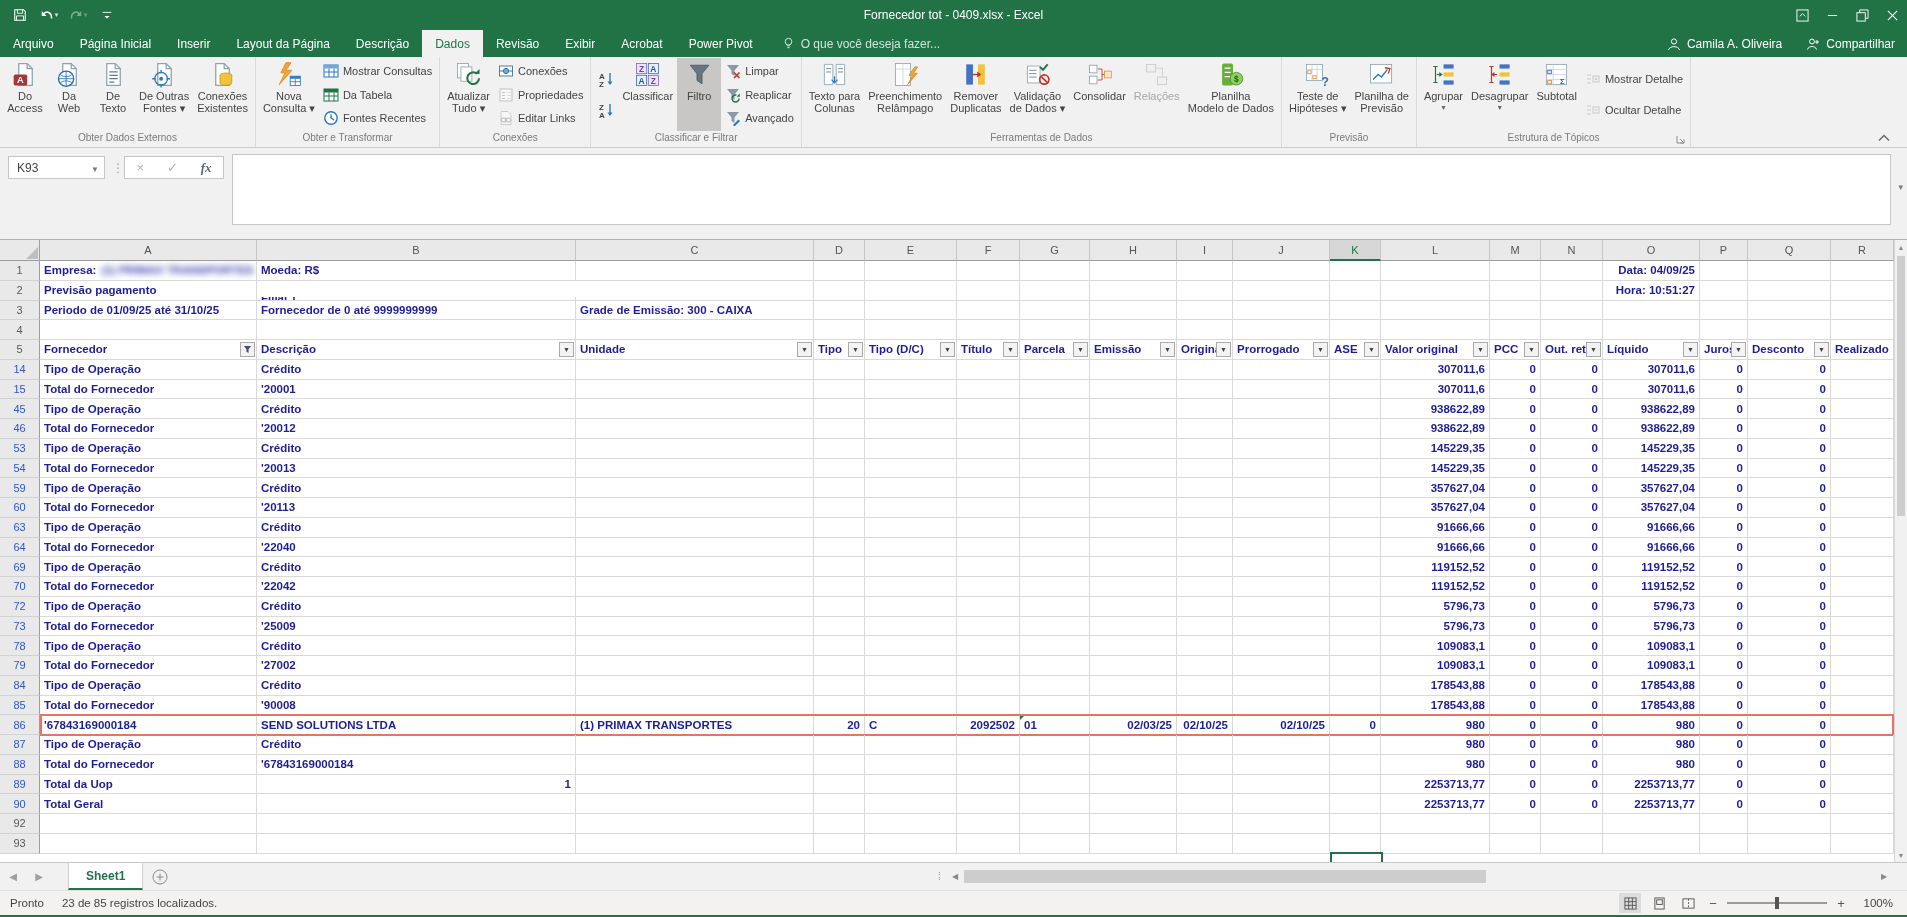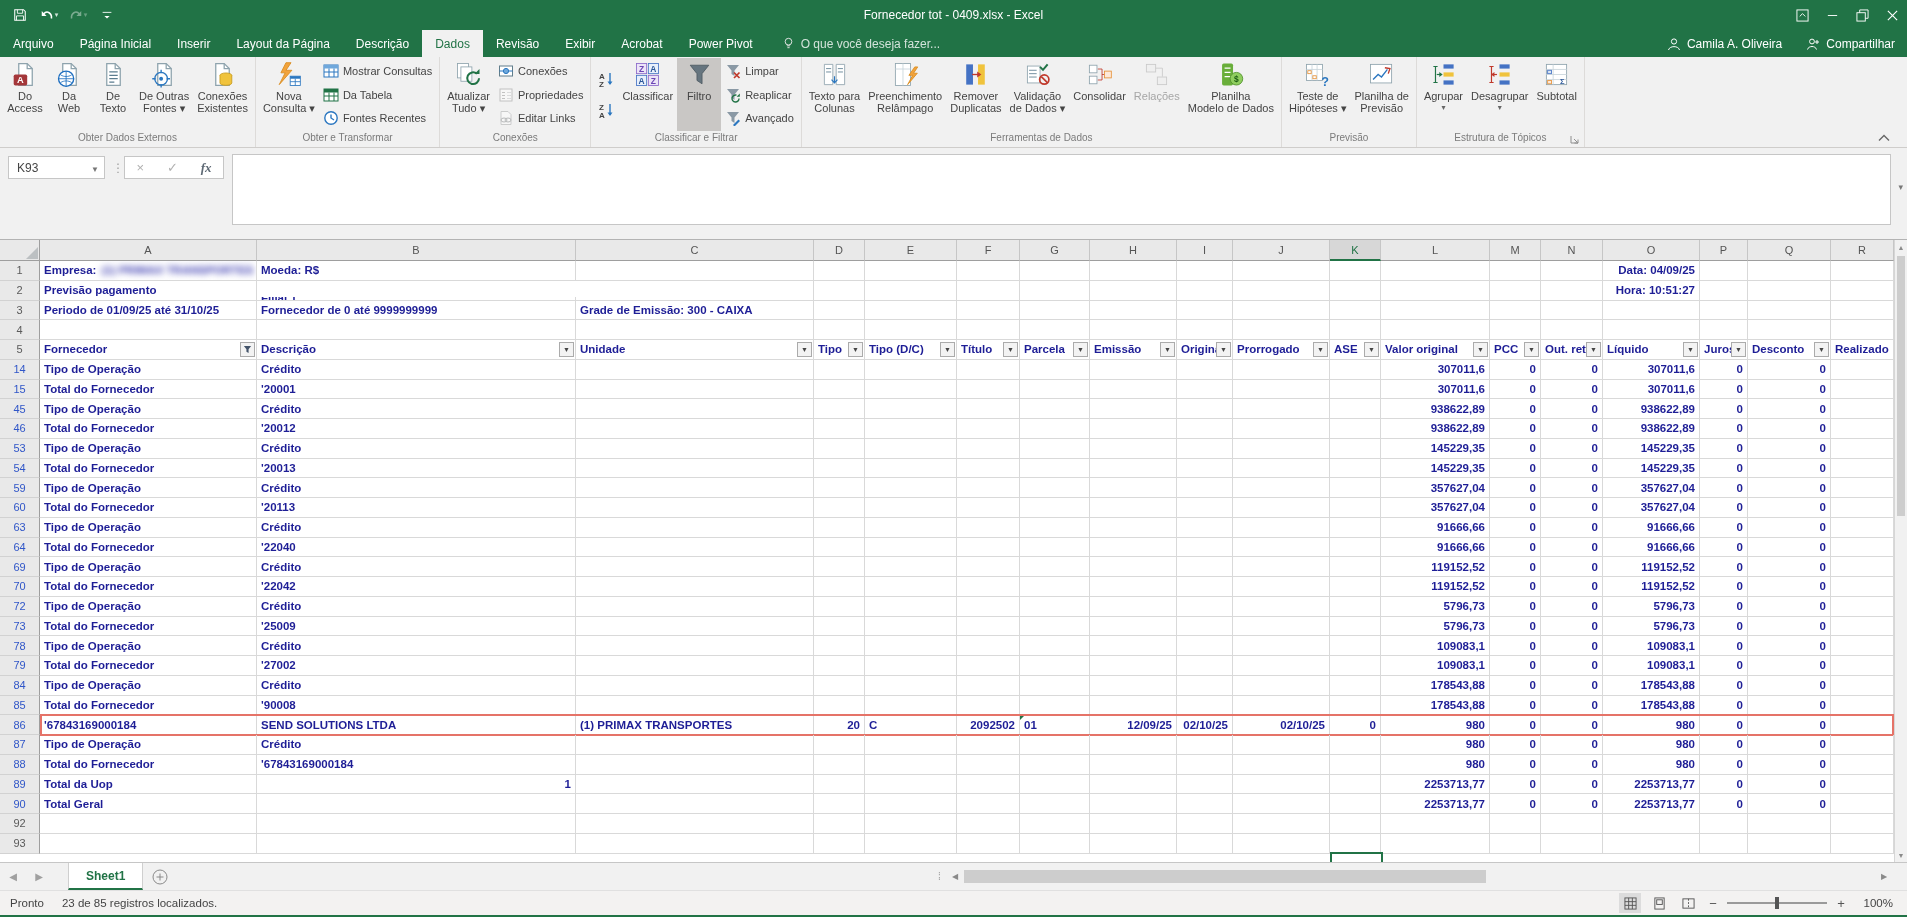--- a/index.html
+++ b/index.html
@@ -656,20 +656,42 @@
                   <path d="M4 10h24M4 16h24M4 22h24M12 4v24" stroke="#c9d4da"></path>
                   <rect x="5.5" y="11" width="4.5" height="4" fill="#dce6f1" stroke="#4472c4"></rect>
                   <rect x="5.5" y="23" width="4.5" height="4" fill="#fde9d9" stroke="#e59138"></rect>
                   <text x="20" y="27" font-size="9" fill="#2b579a" font-weight="bold" font-family="sans-serif">Σ</text>
                 </svg>
               </span>
               <div class="rlab">
                 <div>Subtotal</div>
               </div>
             </div>
+            <div class="rstack">
+              <div class="rsmall rdis">
+                <span class="ic">
+                  <svg viewBox="0 0 16 16">
+                    <path d="M2 4h4M2 8h4M2 12h4" stroke="#9a9a9a"></path>
+                    <rect x="8" y="5" width="6" height="6" fill="none" stroke="#9a9a9a"></rect>
+                    <path d="M11 6.5v3M9.5 8h3" stroke="#9a9a9a"></path>
+                  </svg>
+                </span>
+                <span>Mostrar Detalhe</span>
+              </div>
+              <div class="rsmall rdis">
+                <span class="ic">
+                  <svg viewBox="0 0 16 16">
+                    <path d="M2 4h4M2 8h4M2 12h4" stroke="#9a9a9a"></path>
+                    <rect x="8" y="5" width="6" height="6" fill="none" stroke="#9a9a9a"></rect>
+                    <path d="M9.5 8h3" stroke="#9a9a9a"></path>
+                  </svg>
+                </span>
+                <span>Ocultar Detalhe</span>
+              </div>
+            </div>
           </div>
           <div class="rglabel">Estrutura de Tópicos</div>
           <div class="rlaunch"><svg viewBox="0 0 12 12">
               <path d="M2 2v7h7" fill="none" stroke="#777"></path>
               <path d="M5 5l4 4M9 5.5V9H5.5" fill="none" stroke="#777"></path>
             </svg></div>
         </div>
       </span>
     <div class="ribcollapse"><svg viewBox="0 0 14 10">
           <path d="M2 7.5L7 2.5l5 5" fill="none" stroke="#666" stroke-width="1.4"></path>
@@ -1203,21 +1225,21 @@
         </div>
         <div class="grow red">
           <div class="rn blue">86</div>
           <div class="cell" style="width: 217px;">'67843169000184</div>
           <div class="cell" style="width: 319px;">SEND SOLUTIONS LTDA</div>
           <div class="cell" style="width: 238px;">(1) PRIMAX TRANSPORTES</div>
           <div class="cell r" style="width: 51px;">20</div>
           <div class="cell" style="width: 92px;">C</div>
           <div class="cell r" style="width: 63px;">2092502</div>
           <div class="cell note" style="width: 70px;">01</div>
-          <div class="cell r" style="width: 87px;">12/09/25</div>
+          <div class="cell r" style="width: 87px;">02/03/25</div>
           <div class="cell r" style="width: 56px;">02/10/25</div>
           <div class="cell r" style="width: 97px;">02/10/25</div>
           <div class="cell r" style="width: 51px;">0</div>
           <div class="cell r" style="width: 109px;">980</div>
           <div class="cell r" style="width: 51px;">0</div>
           <div class="cell r" style="width: 62px;">0</div>
           <div class="cell r" style="width: 97px;">980</div>
           <div class="cell r" style="width: 48px;">0</div>
           <div class="cell r" style="width: 83px;">0</div>
           <div class="cell" style="width: 63px;"></div>

